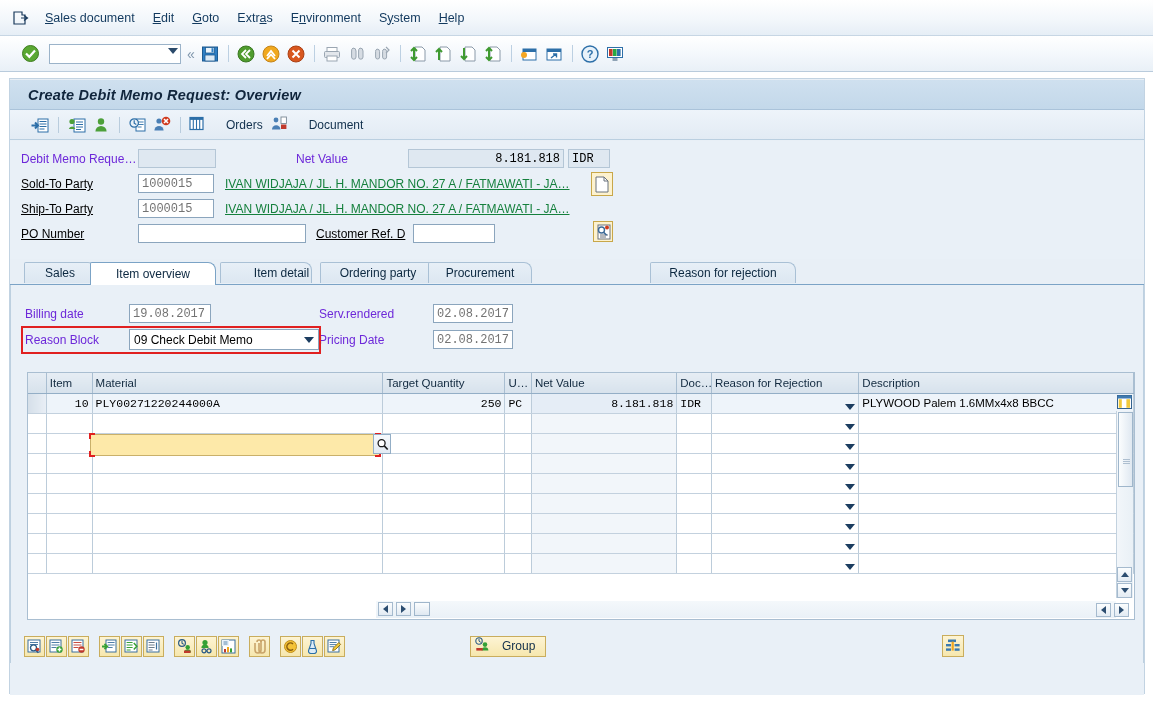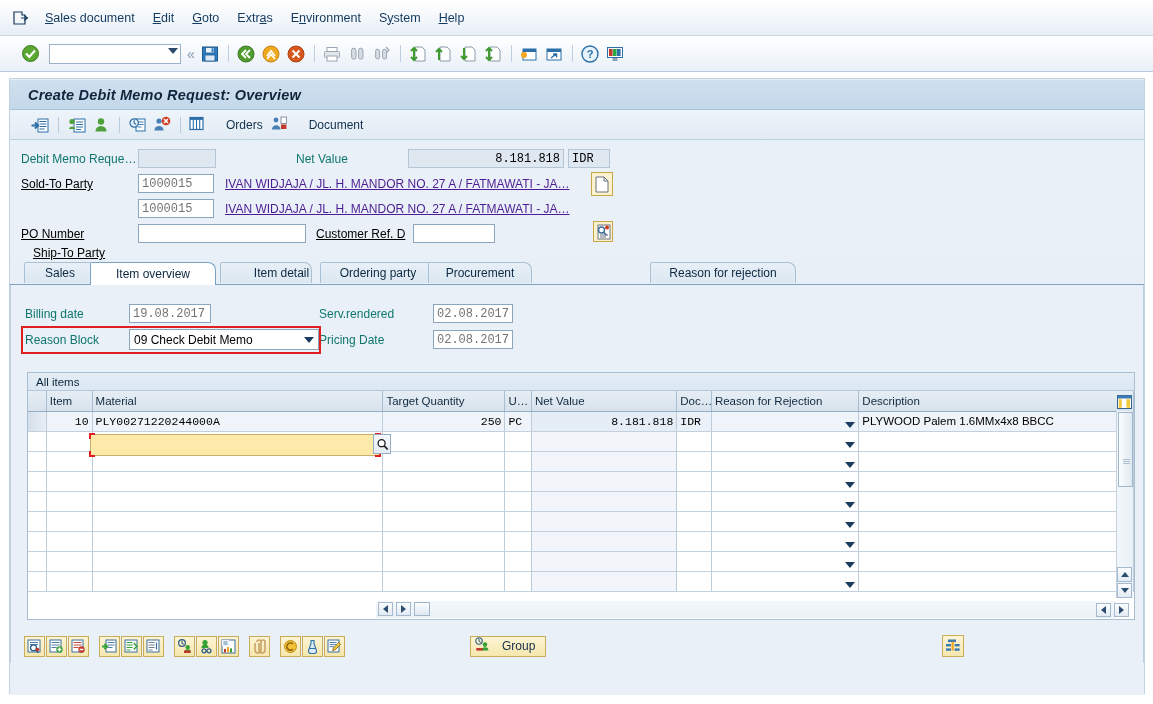--- a/index.html
+++ b/index.html
@@ -96,34 +96,34 @@
   .at-btn .lbl { margin-left: 3px; }
 
   
   .headerarea {
     position: absolute; left: 10px; top: 141px; width: 1134px; height: 118px;
     background: #e9f0f7;
   }
   .lbl-u {
     font-size: 12px; color: #000; text-decoration: underline; white-space: nowrap;
   }
-  .lbl-p { font-size: 12px; color: #0f766e; white-space: nowrap; }
+  .lbl-p { font-size: 12px; color: #6d28d9; white-space: nowrap; }
 
   .inp {
     border: 1px solid #8ba5bd; background: #ffffff;
     height: 19px; font-family: "Liberation Mono","DejaVu Sans Mono",monospace;
     font-size: 12px; padding: 0 3px; outline: none; color: #737373;
   }
   .inp-ro {
     border: 1px solid #b4c6d6; background: #dfe8f1;
     height: 19px; font-family: "Liberation Mono","DejaVu Sans Mono",monospace;
     font-size: 12px; padding: 0 3px; outline: none; color: #000;
   }
   .txt-link {
-    font-size: 12px; text-decoration: underline; color: #4c1d95; white-space: nowrap;
+    font-size: 12px; text-decoration: underline; color: #15803d; white-space: nowrap;
     overflow: hidden;
   }
   .icon-btn-doc {
     width: 22px; height: 24px; background: #fdf2cf;
     border: 1px solid #c8a749; display: flex; align-items: center; justify-content: center;
   }
 
   
   .tabstrip {
     position: absolute; left: 24px; top: 262px; width: 1110px; height: 21px;
@@ -515,21 +515,21 @@
   <div style="position:absolute;left:11px;top:36px;" class="lbl-u">Sold-To Party</div>
   <input class="inp" style="position: absolute; left: 128px; top: 33px; width: 76px;" type="text" value="1000015">
   <div class="txt-link" style="position:absolute;left:215px;top:36px;width:355px;">IVAN WIDJAJA / JL. H. MANDOR NO. 27 A / FATMAWATI - JA…</div>
   <div class="icon-btn-doc" style="position:absolute;left:581px;top:31px;">
     <svg width="14" height="17" viewBox="0 0 14 17">
       <path d="M1,1 h8 l4,4 v11 h-12 z" fill="#fff" stroke="#6a737d"></path>
       <path d="M9,1 v4 h4" fill="none" stroke="#6a737d"></path>
     </svg>
   </div>
 
-  <div style="position:absolute;left:23px;top:61px;margin-top:44px;" class="lbl-u">Ship-To Party</div>
+  <div style="position:absolute;left:11px;top:61px;" class="lbl-u">Ship-To Party</div>
   <input class="inp" style="position: absolute; left: 128px; top: 58px; width: 76px;" type="text" value="1000015">
   <div class="txt-link" style="position:absolute;left:215px;top:61px;width:355px;">IVAN WIDJAJA / JL. H. MANDOR NO. 27 A / FATMAWATI - JA…</div>
 
   <div style="position:absolute;left:11px;top:86px;" class="lbl-u">PO Number</div>
   <input class="inp" style="position: absolute; left: 128px; top: 83px; width: 168px;" type="text" value="">
   <div style="position:absolute;left:306px;top:86px;" class="lbl-u">Customer Ref. D</div>
   <input class="inp" style="position: absolute; left: 403px; top: 83px; width: 82px;" type="text" value="">
   <div class="icon-btn-doc" style="position:absolute;left:583px;top:80px;width:20px;height:21px;">
     <svg width="15" height="16" viewBox="0 0 15 16">
       <rect x="2" y="1" width="12" height="14" fill="#fff" stroke="#6a737d"></rect>
@@ -578,21 +578,20 @@
     <span>09 Check Debit Memo</span>
     <span class="select-arrow"></span>
   </div>
   <div class="lbl-p" style="position:absolute;left:308px;top:48px;">Pricing Date</div>
   <input class="inp" style="position: absolute; left: 422px; top: 45px; width: 80px;" type="text" value="02.08.2017">
 
   <div class="redbox" style="left:10px;top:41px;width:300px;height:28px;"></div>
 </div>
 
 <div class="gridwrap">
-  <div class="grid-title">All items</div>
 
   <div style="position:relative;width:1106px;height:228px;overflow:hidden;">
     <table class="grid">
       <colgroup>
         <col style="width:18px">
           <col style="width:45px">
           <col style="width:286px">
         <col style="width:120px">
           <col style="width:26px">
           <col style="width:143px">

